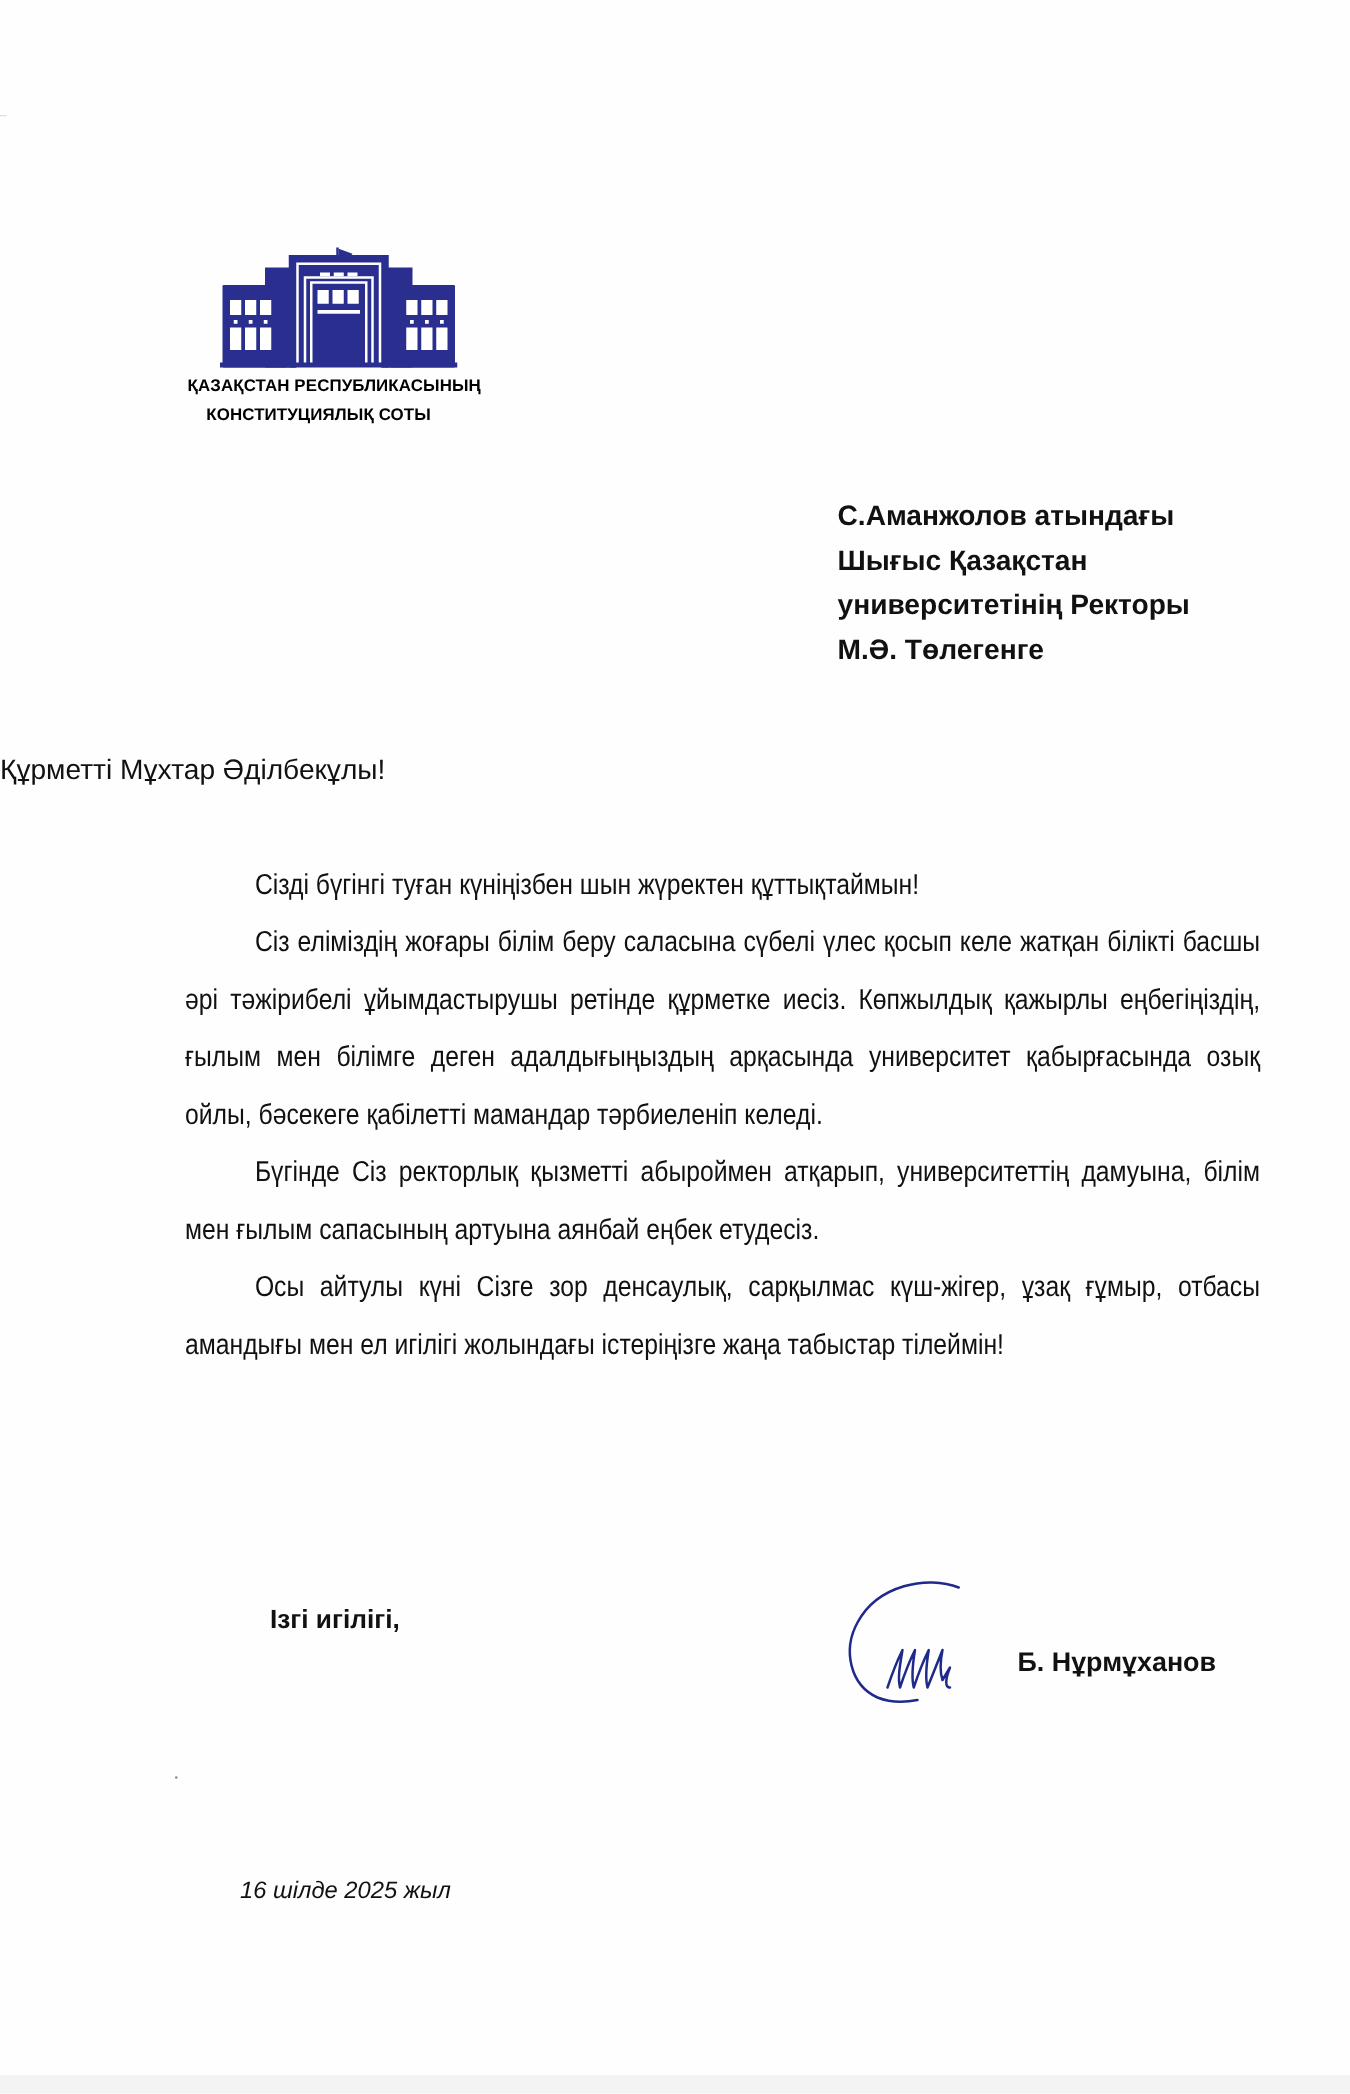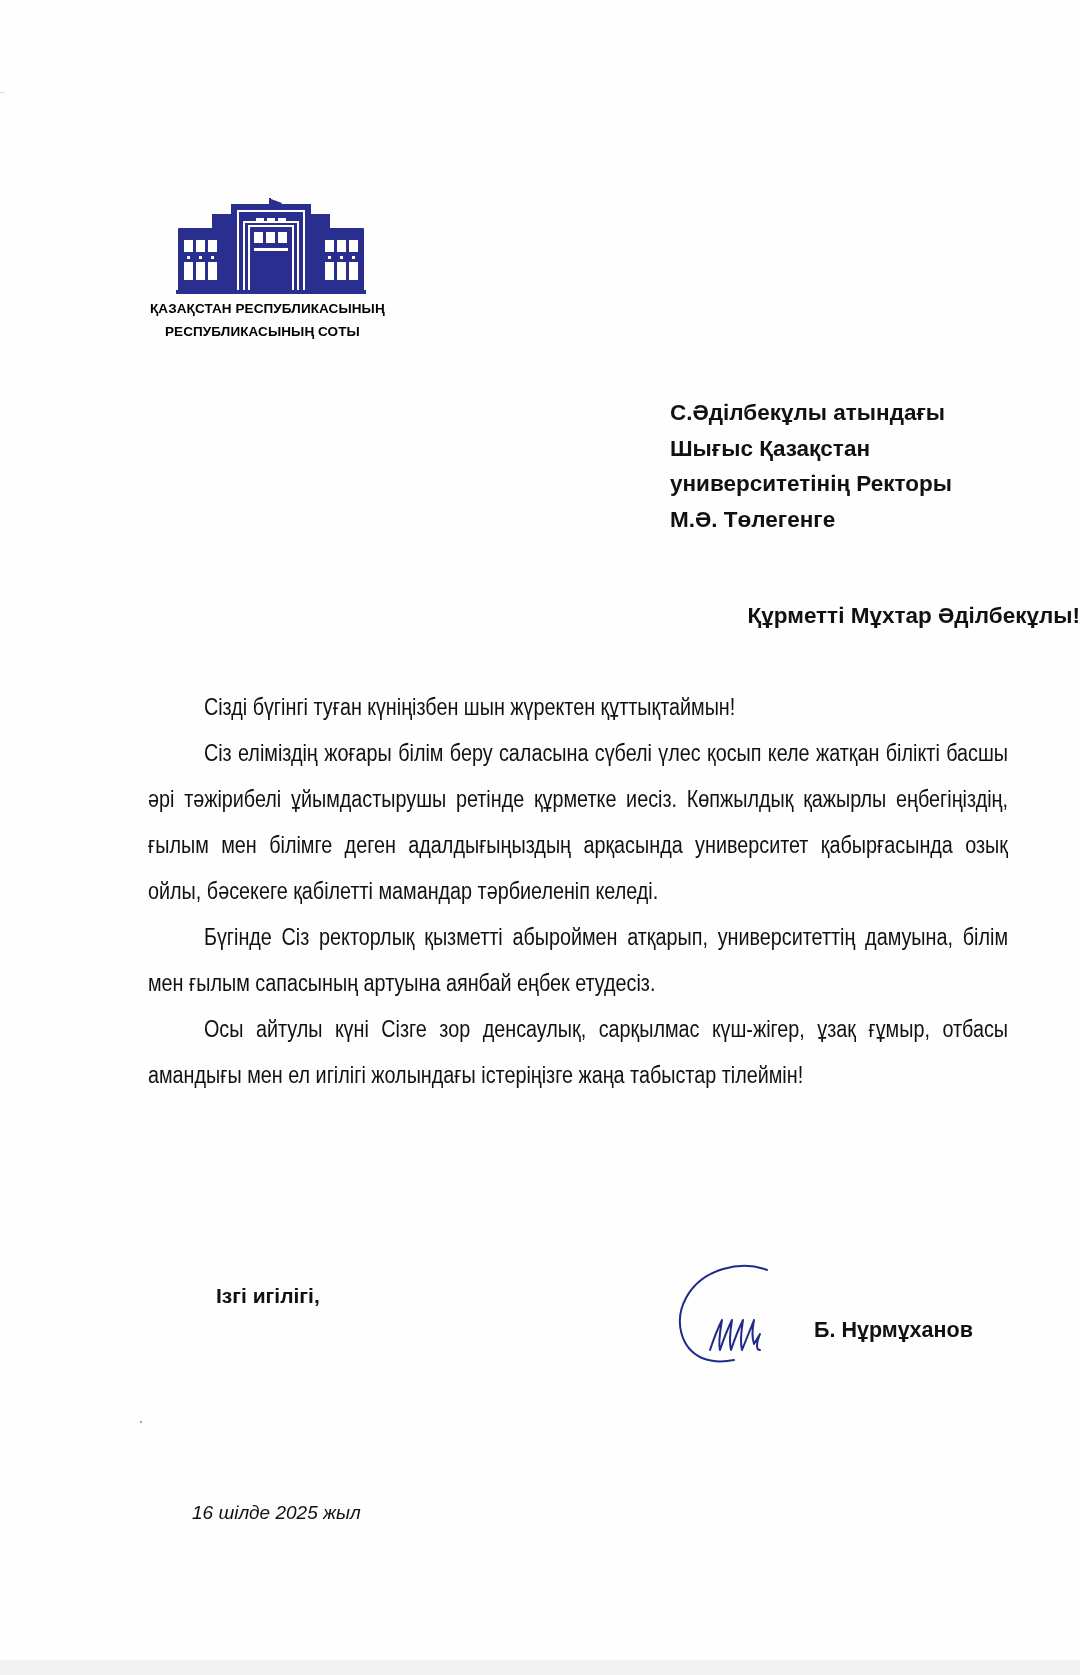--- a/index.html
+++ b/index.html
@@ -6,21 +6,21 @@
   body {
     width: 1080px; height: 1675px; position: relative; overflow: hidden;
     background: #fefefe; color: #111;
     font-family: "Liberation Sans", "DejaVu Sans", sans-serif;
   }
   .abs { position: absolute; }
   .logo-svg { left: 176px; top: 196px; }
   .logo-line { left: 150px; font-weight: bold; color: #000000; font-size: 13.5px; letter-spacing: 0.1px; white-space: nowrap; }
   .recipient { left: 670px; top: 395px; font-weight: bold; font-size: 22.5px; line-height: 35.5px; }
   .recipient div { white-space: nowrap; }
-  .salutation { left: 0; width: 1080px; top: 603px; text-align: right; font-weight: bold; font-size: 22.5px; }
+  .salutation { left: 0; width: 1080px; top: 603px; text-align: left; font-weight: normal; font-size: 22.5px; }
   .body-text {
     left: 148px; top: 684px; width: 860px;
     font-size: 23px; line-height: 46px; text-align: justify;
     transform-origin: 0 0;
   }
   .body-text p { margin: 0; text-indent: 65px; }
   .closing { left: 216px; top: 1273px; font-weight: bold; font-size: 21px; line-height: 45px; white-space: nowrap; }
   .sig-svg { left: 672px; top: 1258px; }
   .signer { left: 814px; top: 1318px; font-weight: bold; font-size: 21.5px; white-space: nowrap; }
   .date { left: 192px; top: 1502px; font-style: italic; font-size: 19px; white-space: nowrap; }
@@ -79,24 +79,24 @@
     <rect x="152" y="60" width="3" height="3"></rect>
       <rect x="164" y="60" width="3" height="3"></rect>
       <rect x="176" y="60" width="3" height="3"></rect>
     <rect x="149" y="66" width="9" height="18"></rect>
       <rect x="161" y="66" width="9" height="18"></rect>
       <rect x="173" y="66" width="9" height="18"></rect>
   </g>
   <rect x="0" y="94" width="190" height="4" fill="#2a2f8f"></rect>
 </svg>
 <div class="abs logo-line" style="top:301px;">ҚАЗАҚСТАН РЕСПУБЛИКАСЫНЫҢ</div>
-<div class="abs logo-line" style="top:324px; left:165px;">РЕСПУБЛИКАСЫНЫҢ СОТЫ</div>
+<div class="abs logo-line" style="top:324px; left:165px;">КОНСТИТУЦИЯЛЫҚ СОТЫ</div>
 
 <div class="abs recipient">
-  <div>С.Әділбекұлы атындағы</div>
+  <div>С.Аманжолов атындағы</div>
   <div>Шығыс Қазақстан</div>
   <div>университетінің Ректоры</div>
   <div>М.Ә. Төлегенге</div>
 </div>
 
 <div class="abs salutation">Құрметті Мұхтар Әділбекұлы!</div>
 
 <div class="abs body-text" style="width: 1000px; transform: scaleX(0.86);">
   <p>Сізді бүгінгі туған күніңізбен шын жүректен құттықтаймын!</p>
   <p>Сіз еліміздің жоғары білім беру саласына сүбелі үлес қосып келе жатқан білікті басшы әрі тәжірибелі ұйымдастырушы ретінде құрметке иесіз. Көпжылдық қажырлы еңбегіңіздің, ғылым мен білімге деген адалдығыңыздың арқасында университет қабырғасында озық ойлы, бәсекеге қабілетті мамандар тәрбиеленіп келеді.</p>

